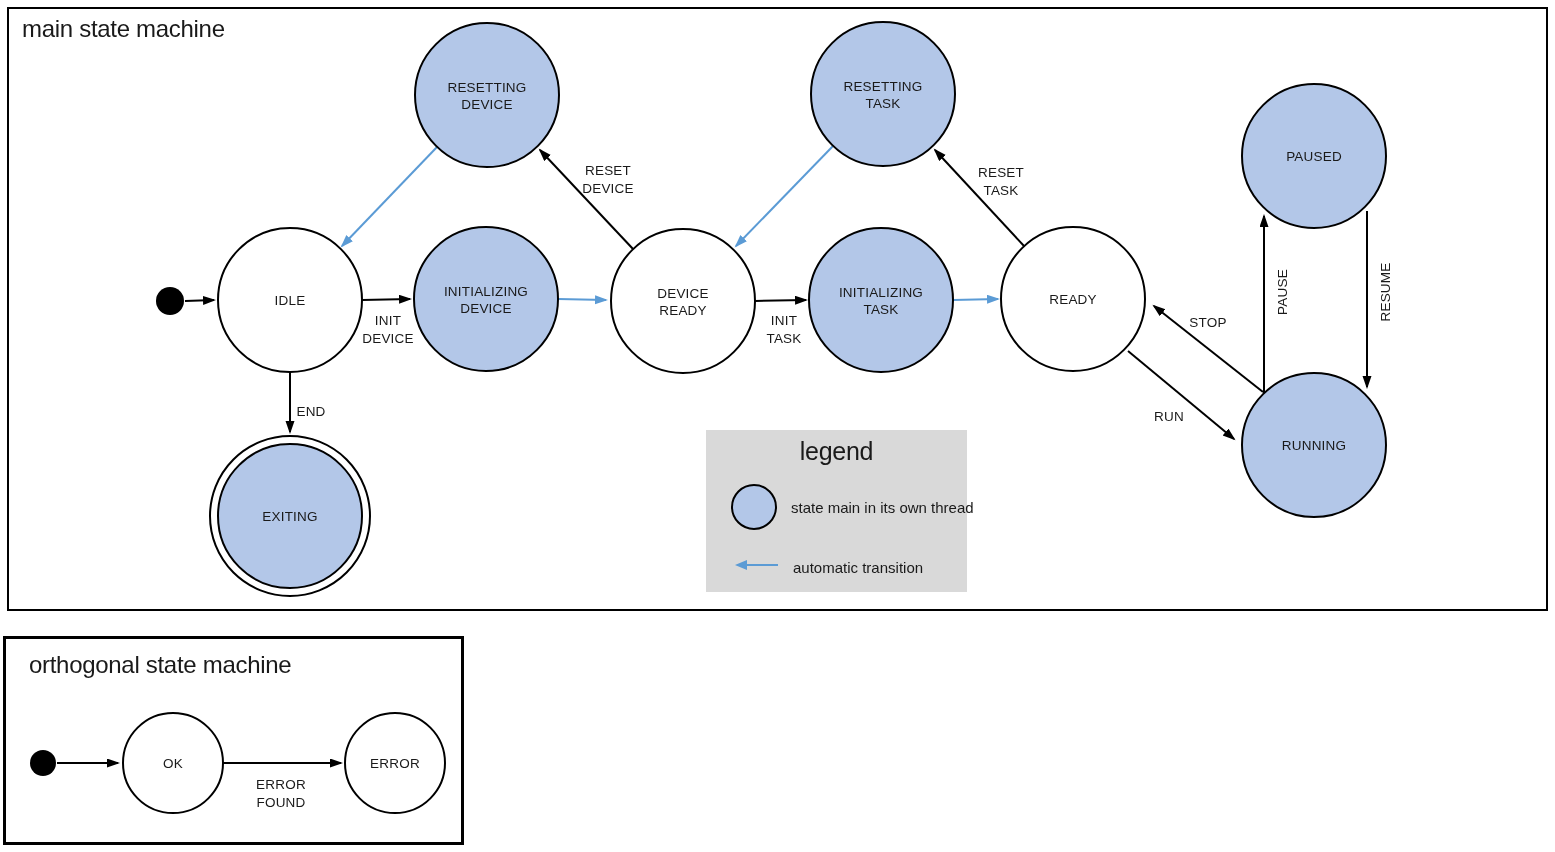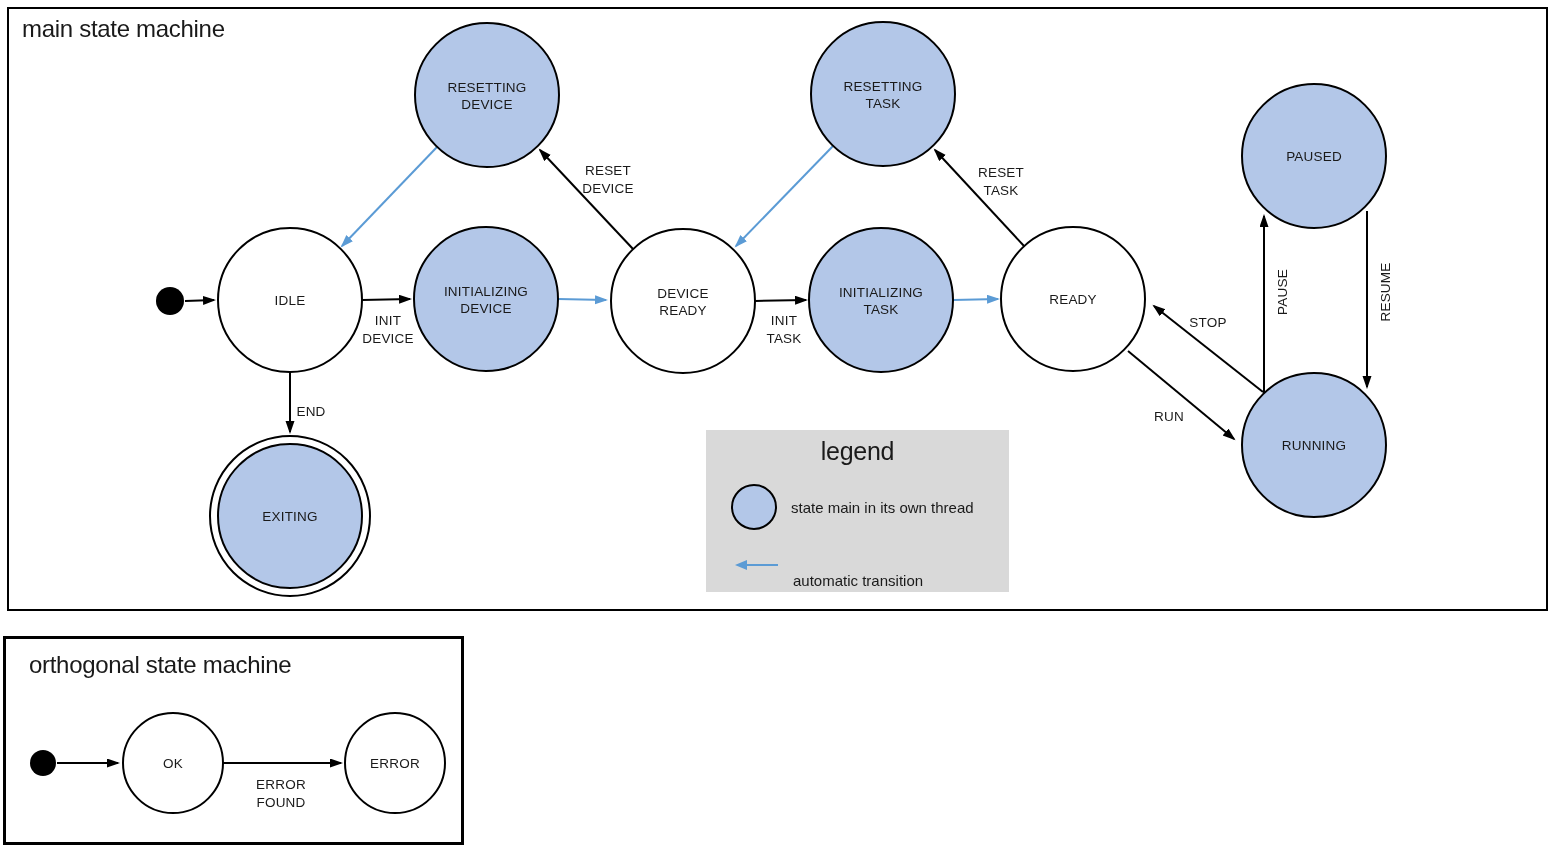--- a/index.html
+++ b/index.html
@@ -11,26 +11,26 @@
   #ortho-panel{left:3px;top:636px;width:461px;height:209px;border-width:3px;}
 
   .box-title{position:absolute;font-size:24px;letter-spacing:-0.3px;color:var(--text-color,#1a1a1a);white-space:nowrap;}
   #main-title{left:22px;top:15px;}
   #ortho-title{left:29px;top:651px;}
 
   svg.diagram{position:absolute;left:0;top:0;width:1555px;height:852px;}
   .state-label{font-size:13.5px;fill:var(--text-color,#1a1a1a);letter-spacing:0.2px;}
   .edge-label{font-size:13.5px;fill:var(--text-color,#1a1a1a);letter-spacing:0.2px;}
 
-  .legend{position:absolute;left:706px;top:430px;width:303px;height:162px;background:var(--legend-bg,#d9d9d9);text-decoration:underline;}
+  .legend{position:absolute;left:706px;top:430px;width:261px;height:162px;background:var(--legend-bg,#d9d9d9);text-decoration:underline;}
   .legend-title{position:absolute;left:0;right:0;top:7px;text-align:center;font-size:25px;letter-spacing:-0.3px;}
   .legend-circle{position:absolute;left:25px;top:54px;width:46px;height:46px;border:2px solid #000;border-radius:50%;background:var(--thread-fill,#b3c7e8);box-sizing:border-box;}
   .legend-label{position:absolute;font-size:15px;white-space:nowrap;}
   #legend-label-0{left:85px;top:69px;}
-  #legend-label-1{left:87px;top:142px;text-align:right;}
+  #legend-label-1{left:87px;top:129px;text-align:right;}
   .legend-arrow{position:absolute;left:26px;top:128px;}
   .legend-arrow line{stroke:var(--auto-color,#5b9bd5);stroke-width:2;}
   .legend-arrow polygon{fill:var(--auto-color,#5b9bd5);}
 </style>
 </head>
 <body>
 
 <div class="canvas">
 
   <div class="panel" id="main-panel"></div>

